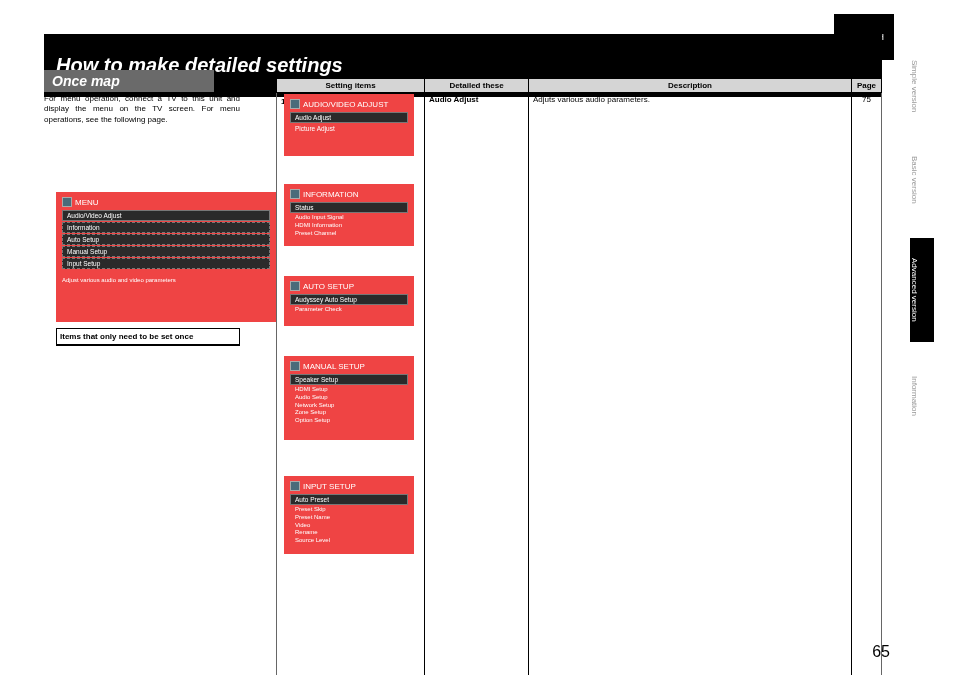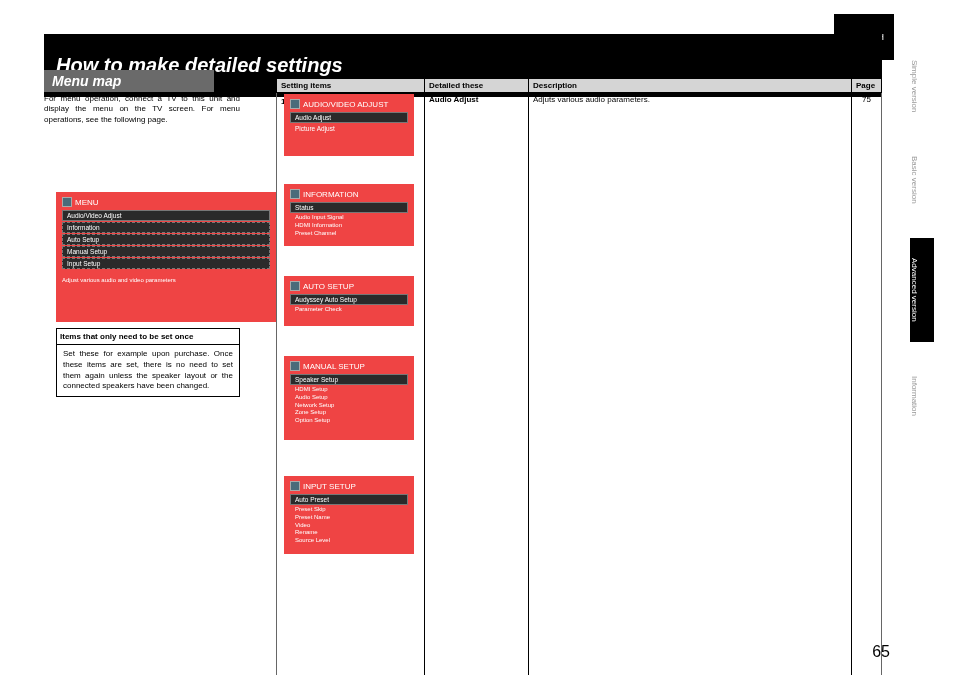--- a/index.html
+++ b/index.html
@@ -24,21 +24,21 @@
 .osd-item.dashed{border-style:dashed}
 .osd-foot{font-size:6px;margin-top:8px;white-space:nowrap}
 .col-osd{left:284px;width:130px}
 .osd1{top:94px;height:62px}
 .osd2{top:184px;height:62px}
 .osd3{top:276px;height:50px}
 .osd4{top:356px;height:84px}
 .osd5{top:476px;height:78px}
 .col-head{font-weight:bold;padding:2px 0}
 .main-table{position:absolute;top:78px;left:276px;width:606px;border-collapse:collapse;font-size:8px}
-.main-table th{background:#d5d5d5;border:1px solid #000;padding:2px 4px;font-weight:bold;text-align:left}
+.main-table th{background:#d5d5d5;border:1px solid #000;padding:2px 4px;font-weight:bold;text-align:center}
 .main-table td{border:1px solid #666;padding:1.5px 4px;vertical-align:top}
 .main-table td.setting{width:148px;border-right:1px solid #000}
 .main-table td.detail{width:104px;font-weight:bold;border-right:1px solid #000}
 .main-table td.desc{border-right:1px solid #000}
 .main-table td.page{width:30px;text-align:center}
 .main-table td.tall{height:77px}
 .page-num{position:absolute;bottom:14px;right:64px;font-size:16px}
 </style>
 </head>
 <body>
@@ -55,39 +55,38 @@
       </div>
 <div class="side-tab active">
         <div class="side-label">Advanced version</div>
       </div>
 <div class="side-tab">
         <div class="side-label">Information</div>
       </div>
 </div>
 
 <div class="title-bar">How to make detailed settings</div>
-<div class="menu-map-head">Menu map</div>
+<div class="menu-map-head">Once map</div>
 <div class="menu-map-text">For menu operation, connect a TV to this unit and display the menu on the TV screen. For menu operations, see the following page.</div>
 
 <div class="osd osd-menu">
 <div class="osd-title">
         <span class="osd-icon"></span>
         <span>MENU</span>
       </div>
 <div class="osd-item">Audio/Video Adjust</div>
 <div class="osd-item dashed">Information</div>
 <div class="osd-item dashed">Auto Setup</div>
 <div class="osd-item dashed">Manual Setup</div>
 <div class="osd-item dashed">Input Setup</div>
 <div class="osd-foot">Adjust various audio and video parameters</div>
 </div>
 
 <div class="items-box">
 <div class="items-box-head">Items that only need to be set once</div>
-<div class="items-box-body">Set these for example upon purchase. Once these items are set, there is no need to set them again unless the speaker layout or the connected speakers have been changed.</div>
 </div>
 
 <table class="main-table">
 <tbody>
         <tr>
 <th>Setting items</th>
 <th>Detailed these</th>
 <th>Description</th>
 <th>Page</th>
 </tr>

